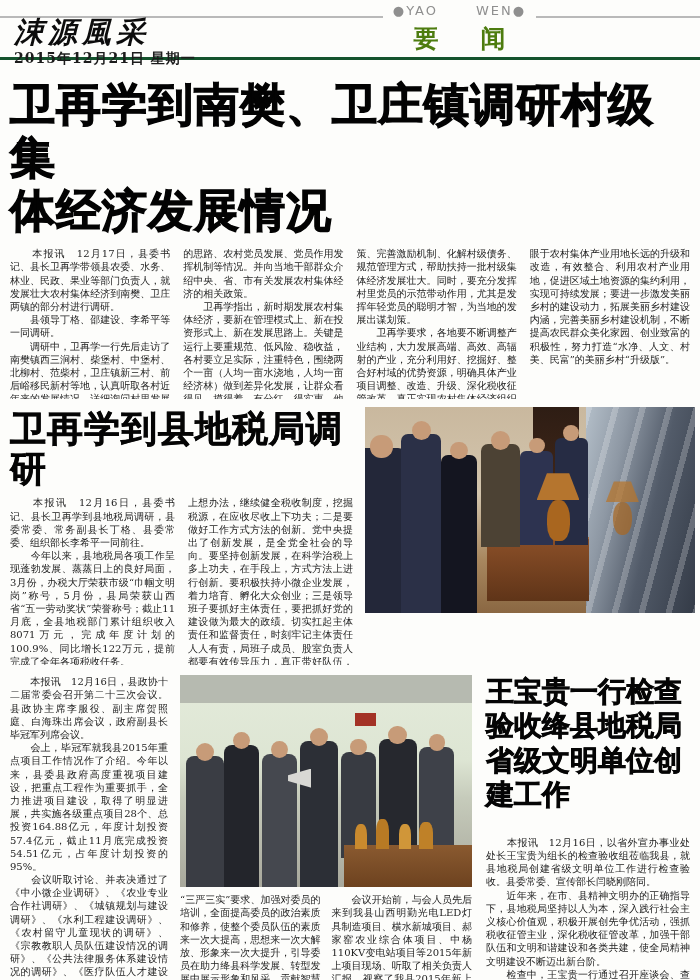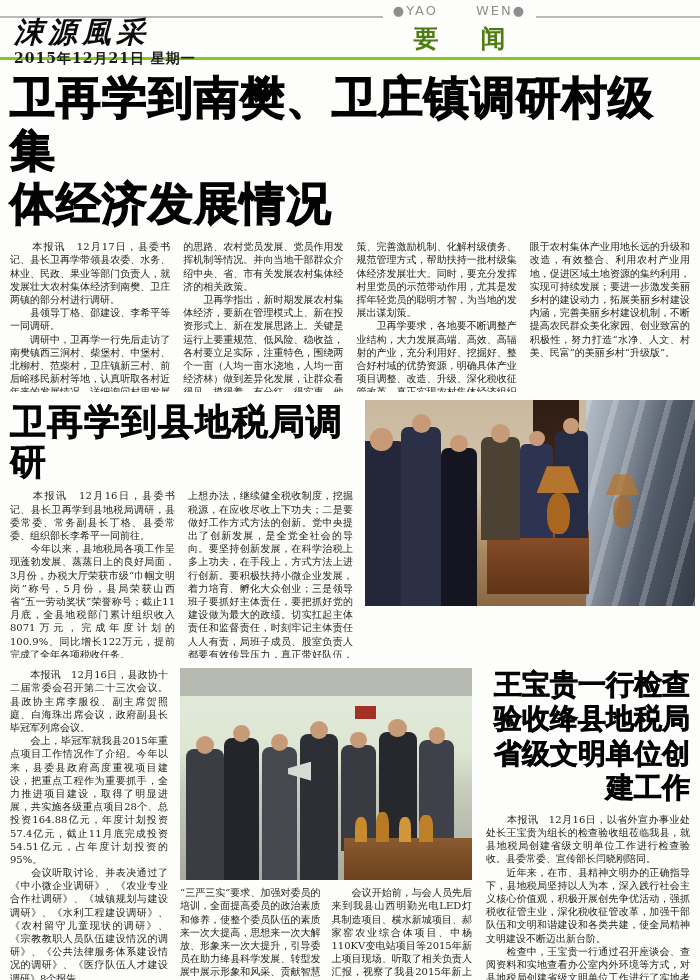--- a/index.html
+++ b/index.html
@@ -1,36 +1,36 @@
 <!DOCTYPE html>
 <html><head>
 <meta charset="utf-8">
 <style>
   html,body{margin:0;padding:0;background:#e8e8e6;}
   #paper{position:relative;width:700px;height:980px;background:#fdfdfb;margin:0 auto;
          font-family:"DejaVu Serif",serif;color:#1c1c1c;overflow:hidden;}
   
-  #hdr{position:relative;height:57px;border-bottom:3px solid #84cc16;}
+  #hdr{position:relative;height:57px;border-bottom:3px solid #14532d;}
   #hdr .topline{position:absolute;top:16px;left:0;right:0;height:2px;background:#b9b9b9;}
   #hdr-in{position:relative;display:flex;height:100%;}
   .hd-left{width:205px;padding:18px 0 0 14px;}
   .masthead{font-size:29px;font-weight:bold;font-style:italic;letter-spacing:5px;line-height:1;color:#0c0c0c;}
   .dateline{font-size:14px;font-weight:bold;margin-top:3px;letter-spacing:1px;}
   .hd-center{flex:1;text-align:center;position:relative;}
   .pinyin{position:relative;display:inline-block;top:0;background:#fdfdfb;padding:0 10px;
           font-family:"DejaVu Sans",sans-serif;color:#8f8f8f;font-size:13px;letter-spacing:2px;}
   .pinyin .sp{display:inline-block;width:38px;}
   .bigsec{margin-top:3px;font-size:25px;font-weight:bold;color:#4d7c0f;}
   .bigsec .c2{margin-left:42px;}
   .hd-right{width:215px;padding-top:20px;display:flex;align-items:flex-start;}
   .ed-info{font-size:10.5px;font-weight:bold;line-height:1.7;white-space:nowrap;}
   .pageno{font-family:"DejaVu Sans",sans-serif;font-weight:900;font-size:38px;line-height:.9;
           margin-left:10px;margin-top:2px;color:#000;}
   
-  #lead-title{padding:11px 8px 4px 10px;font-family:"DejaVu Sans",sans-serif;font-weight:900;
+  #lead-title{padding:18px 8px 4px 10px;font-family:"DejaVu Sans",sans-serif;font-weight:900;
               font-size:45px;line-height:1.18;color:#030303;letter-spacing:1px;
               -webkit-text-stroke:1.2px #030303;}
   
   .cols{display:flex;gap:13px;padding:6px 10px 0 10px;}
   .btxt{font-size:10px;line-height:1.32;text-align:justify;white-space:pre-wrap;color:#222;}
   .col{flex:1;}
   #lead-cols{height:152px;overflow:hidden;}
   
   #art2{display:flex;padding:8px 10px 0 10px;gap:12px;height:258px;overflow:hidden;}
   #art2-left{width:343px;}
@@ -51,21 +51,21 @@
   .h3title{font-family:"DejaVu Sans",sans-serif;font-weight:900;font-size:26px;line-height:1.25;
            color:#050505;letter-spacing:.5px;-webkit-text-stroke:.6px #050505;margin-bottom:8px;}
   #art3-row{display:flex;gap:12px;}
   #art3-c1{width:158px;height:312px;overflow:hidden;}
   #art3-right{width:292px;}
   .ph2{width:292px;height:212px;margin-bottom:6px;}
   #art3-bcols{display:flex;gap:11px;height:92px;overflow:hidden;}
   #art3-bcols .col{flex:1;}
   #art4{flex:1;}
   .h4title{font-family:"DejaVu Sans",sans-serif;font-weight:900;font-size:28px;line-height:1.22;
-           color:#050505;-webkit-text-stroke:.7px #050505;margin-bottom:8px;text-align:right;}
+           color:#050505;-webkit-text-stroke:.7px #050505;margin-bottom:24px;}
   #art4-body{height:268px;overflow:hidden;}
 </style>
 </head>
 <body>
 
 <div id="paper">
 
   <div id="hdr">
     <div class="topline"></div>
     <div id="hdr-in">

